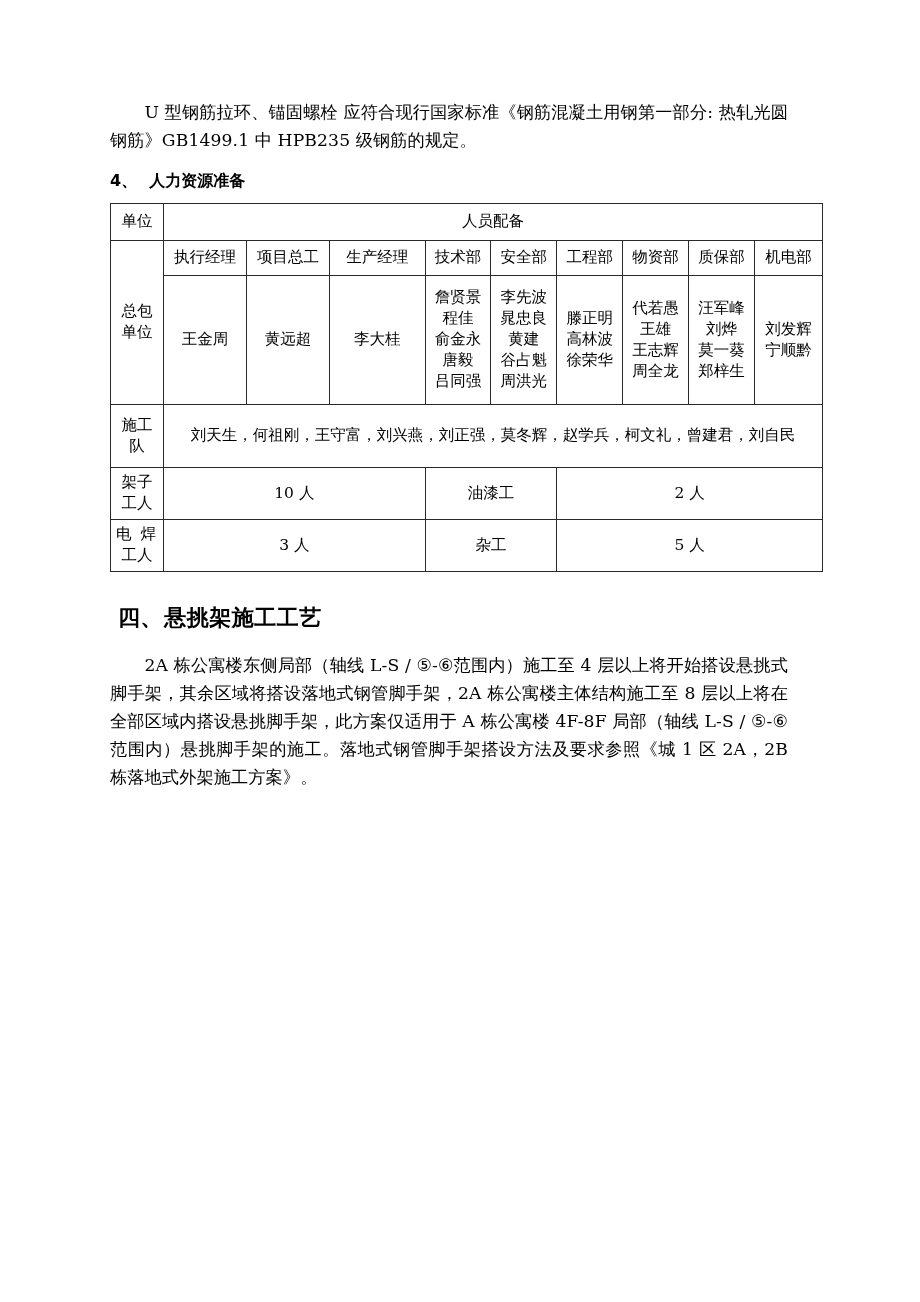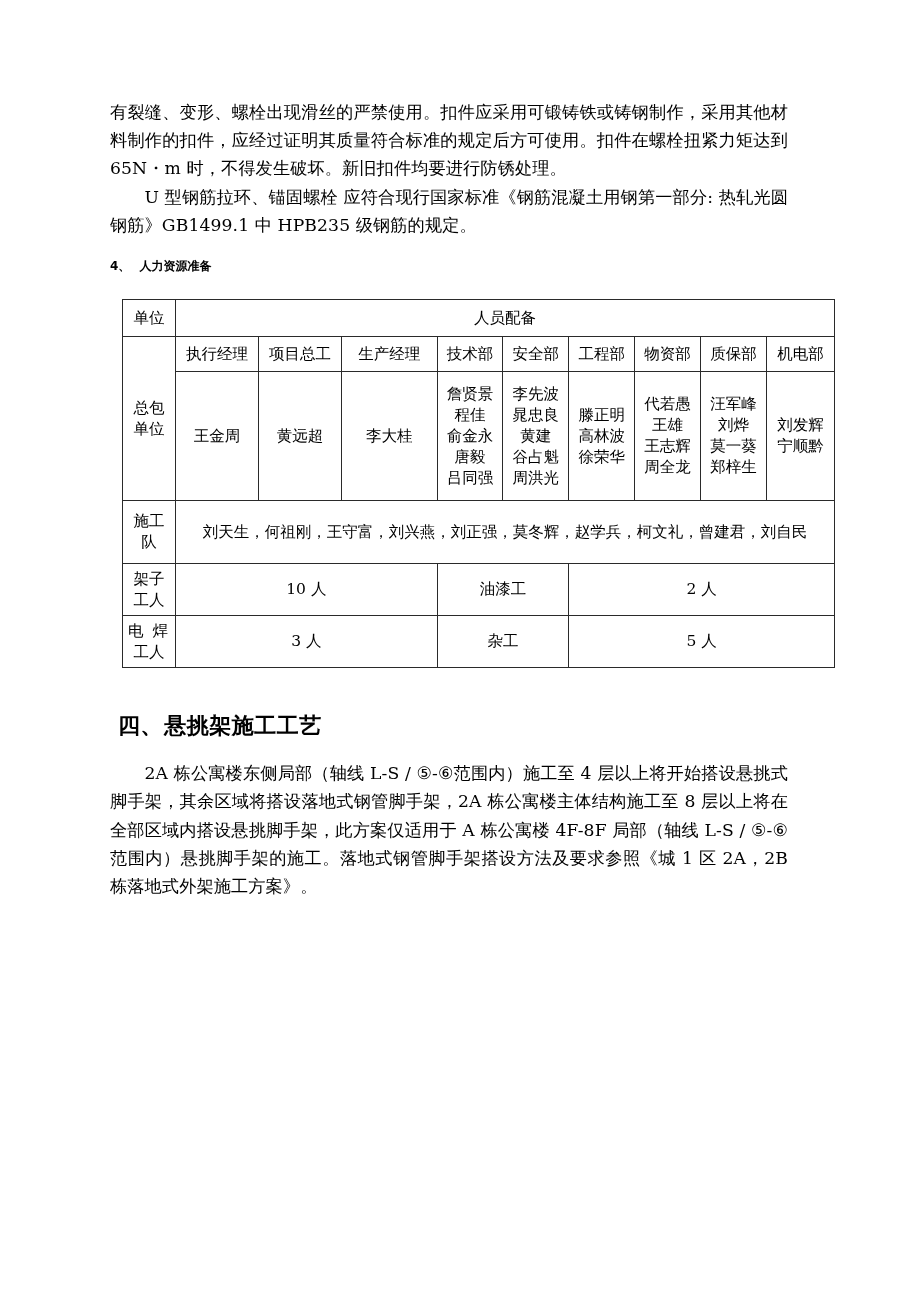--- a/index.html
+++ b/index.html
@@ -31,21 +31,21 @@
     line-height: 28.2px;
     text-align: justify;
     text-justify: inter-ideograph;
     letter-spacing: 0.1px;
   }
   p.indent {
     text-indent: 2em;
   }
   h3.heading-num {
     margin: 0;
-    font-size: 12px;
+    font-size: 16px;
     line-height: 28.2px;
     font-weight: bold;
     font-family: "DejaVu Sans", "Liberation Sans", sans-serif;
   }
   h3.heading-num .num {
     display: inline-block;
     width: 2.45em;
     text-indent: 0;
   }
   h2.heading-main {
@@ -61,21 +61,21 @@
     width: 2.1em;
   }
   .spacer-sm { height: 13px; }
   .spacer-xs { height: 7px; }
   .spacer-md { height: 20px; }
 
   
   table.hr-table {
     border-collapse: collapse;
     width: 713px;
-    margin: 12px;
+    margin: 0;
     table-layout: fixed;
     font-size: 15.5px;
   }
   table.hr-table td {
     border: 1px solid #2a2a2a;
     text-align: center;
     vertical-align: middle;
     padding: 3px 2px;
     line-height: 21px;
     font-family: "DejaVu Serif", "Liberation Serif", serif;
@@ -89,21 +89,20 @@
   .row-h-team td { height: 56px; }
   .row-h-work td { height: 45px; }
   .vgap { letter-spacing: 2px; }
 </style>
 </head>
 <body>
 
 <div class="page">
   <div class="content">
 
-    <p class="body-text">有裂缝、变形、螺栓出现滑丝的严禁使用。扣件应采用可锻铸铁或铸钢制作，采用其他材料制作的扣件，应经过证明其质量符合标准的规定后方可使用。扣件在螺栓扭紧力矩达到 65N・m 时，不得发生破坏。新旧扣件均要进行防锈处理。</p>
     <p class="body-text indent">U 型钢筋拉环、锚固螺栓 应符合现行国家标准《钢筋混凝土用钢第一部分: 热轧光圆钢筋》GB1499.1 中 HPB235 级钢筋的规定。</p>
 
     <div class="spacer-sm"></div>
 
     <h3 class="heading-num">
       <span class="num">4、</span><span>人力资源准备</span>
     </h3>
 
 
     <div class="spacer-xs"></div>

